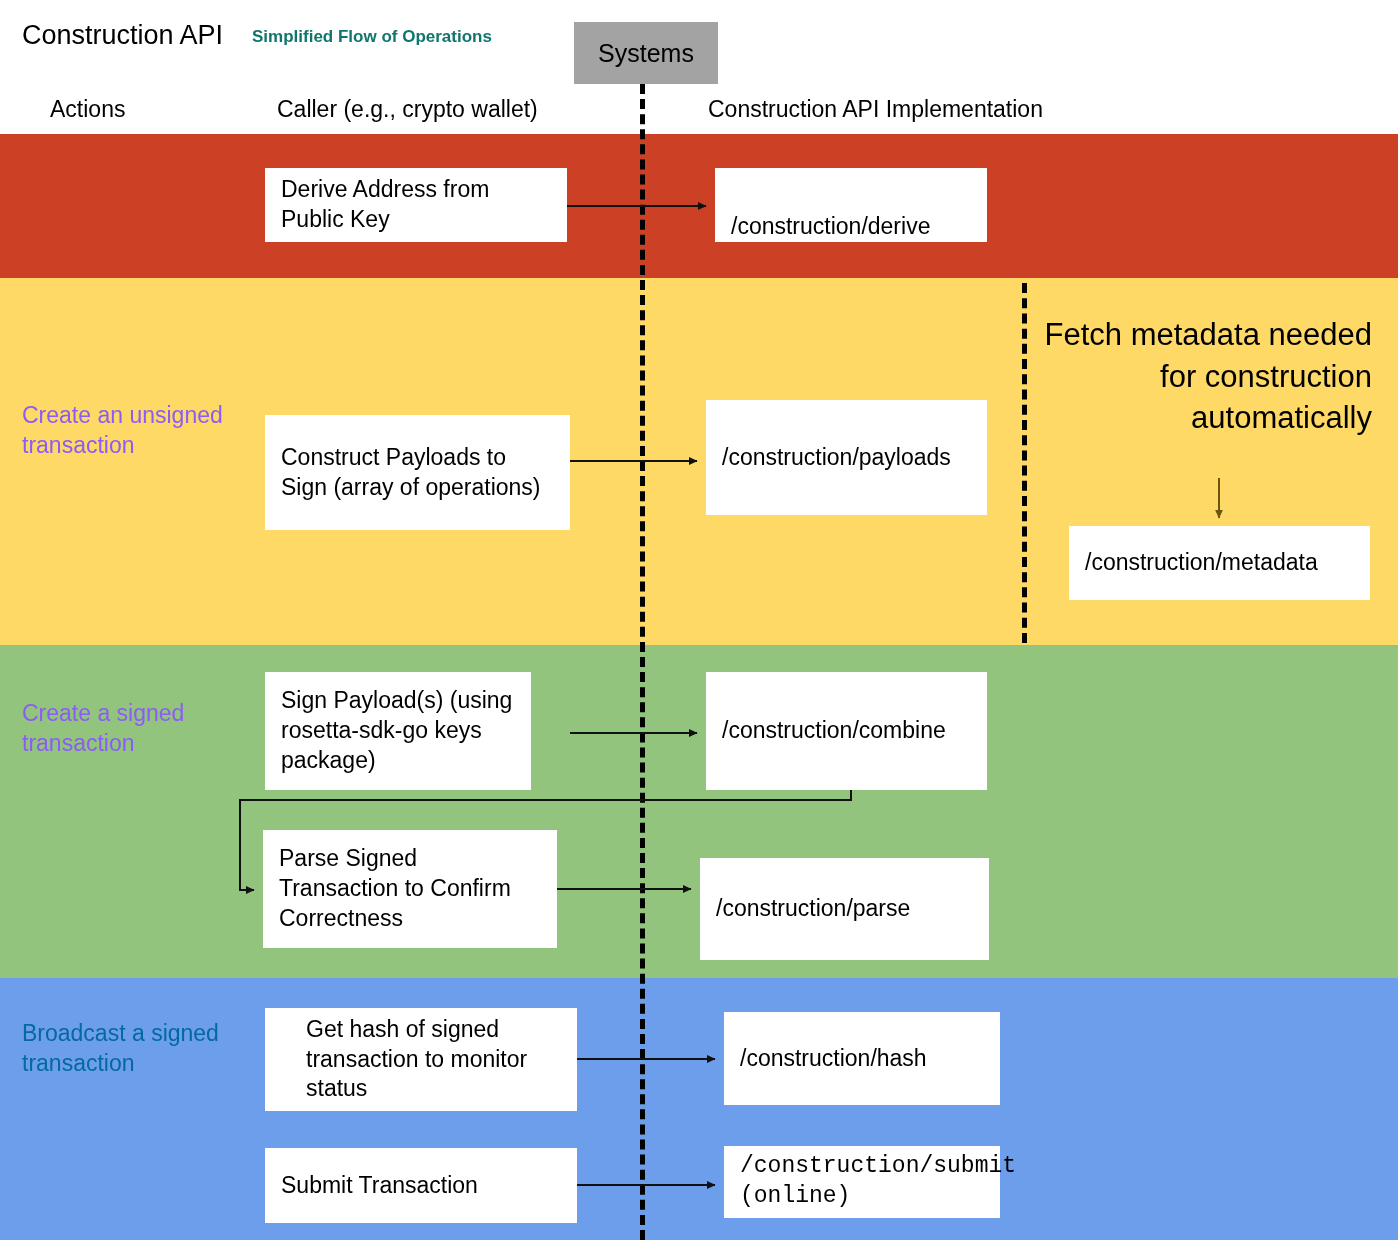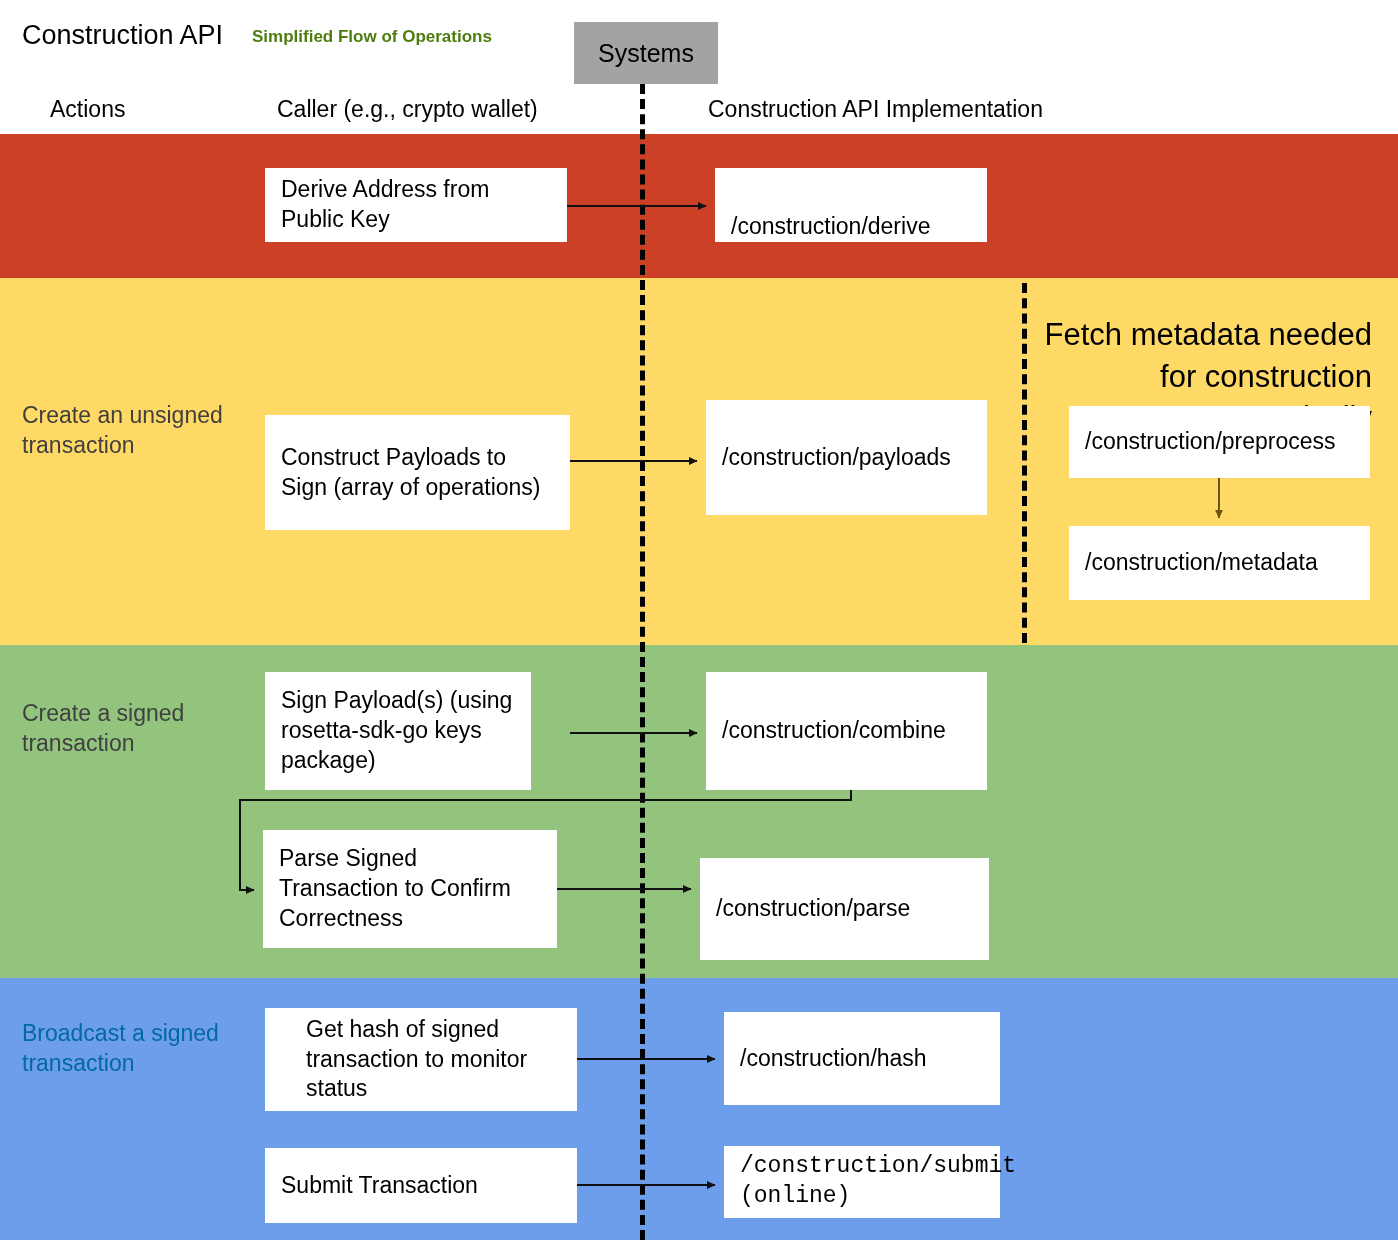--- a/index.html
+++ b/index.html
@@ -27,21 +27,21 @@
     font-size: 27px;
     color: #000000;
     white-space: nowrap;
   }
   .hdr-subtitle {
     position: absolute;
     left: 252px;
     top: 27px;
     font-size: 17px;
     font-weight: bold;
-    color: #4d7c0f;
+    color: #0f766e;
     white-space: nowrap;
   }
   .systems-box {
     position: absolute;
     left: 574px;
     top: 22px;
     width: 144px;
     height: 62px;
     background: #a3a3a3;
     display: flex;
@@ -81,21 +81,21 @@
     border-left: 5px dashed #000000;
   }
   .vdash.main      { left: 640px; top: 84px;  height: 1156px; }
   .vdash.secondary { left: 1022px; top: 283px; height: 360px; }
 
   
   .action-label {
     position: absolute;
     font-size: 23px;
     line-height: 1.32;
-    color: #404040;
+    color: #8b5cf6;
     width: 230px;
   }
   .action-label.light { color: #0369a1; }
   .action-label.a-unsigned  { left: 22px; top: 400px; }
   .action-label.a-signed    { left: 22px; top: 698px; }
   .action-label.a-broadcast { left: 22px; top: 1018px; }
 
   
   .note {
     position: absolute;
@@ -191,23 +191,20 @@
   </div>
   <div class="nbox b-derive-ep">
     <span>/construction/derive</span>
   </div>
 
   <div class="nbox b-payload">
     <span>Construct Payloads to Sign (array of operations)</span>
   </div>
   <div class="nbox b-payload-ep">
     <span>/construction/payloads</span>
-  </div>
-  <div class="nbox b-preprocess">
-    <span>/construction/preprocess</span>
   </div>
   <div class="nbox b-metadata">
     <span>/construction/metadata</span>
   </div>
 
   <div class="nbox b-sign">
     <span>Sign Payload(s) (using rosetta-sdk-go keys package)</span>
   </div>
   <div class="nbox b-combine-ep">
     <span>/construction/combine</span>

